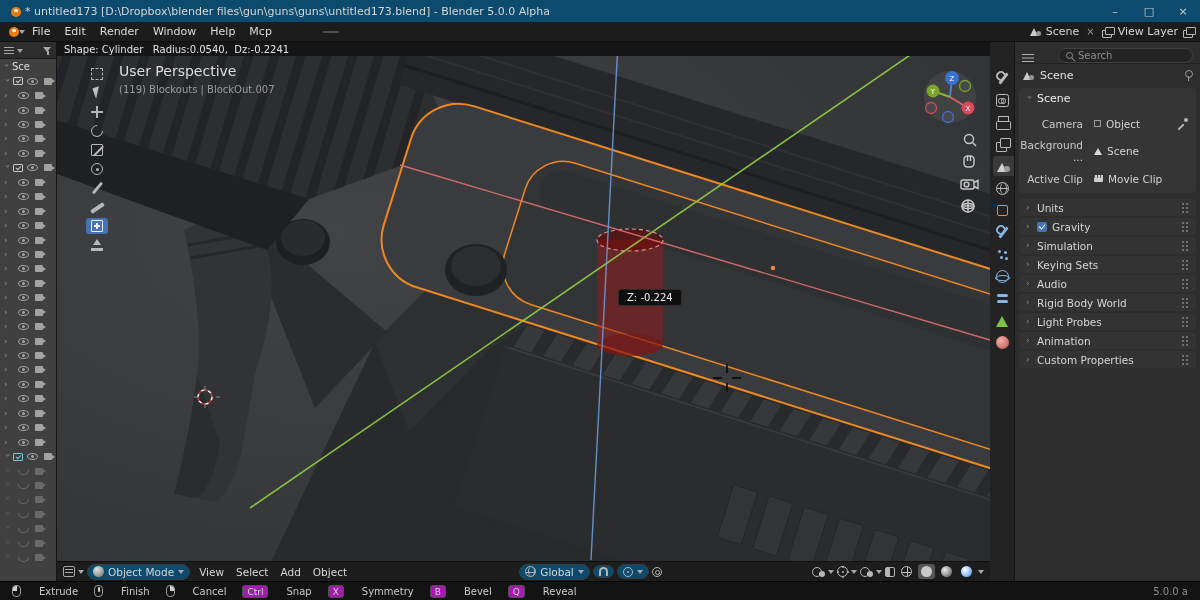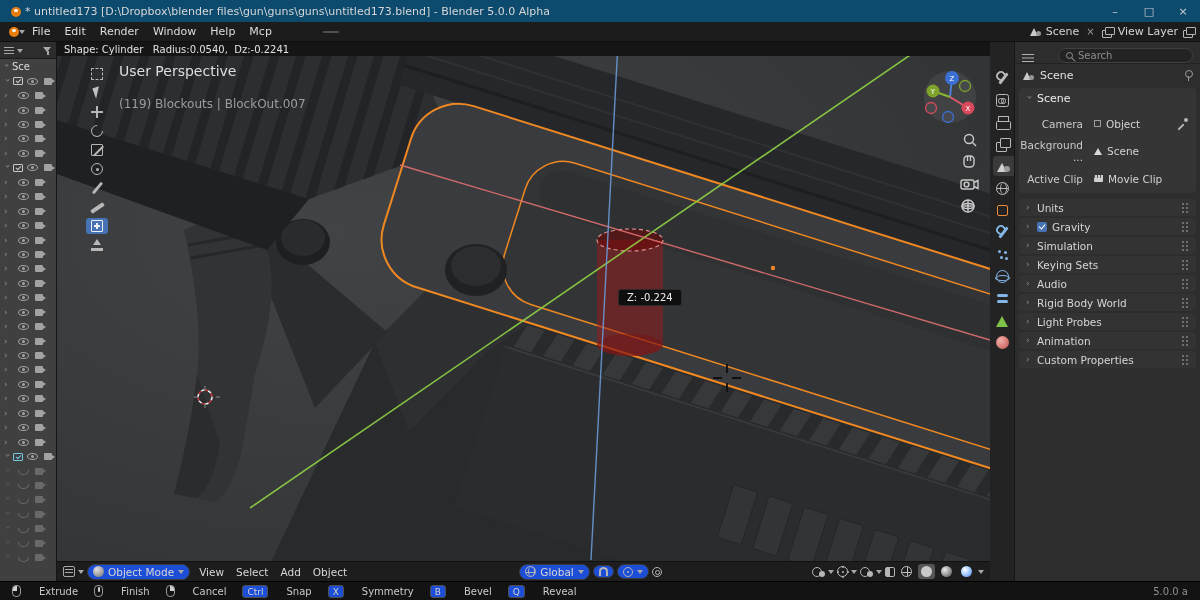--- a/index.html
+++ b/index.html
@@ -59,21 +59,21 @@
   .k-collection-blue .i-colbox{border-color:#6fc8e0}
   .k-collection-blue .i-colbox::after{border-color:#6fc8e0}
 
   
   .viewport{position:absolute;left:57px;top:42px;width:933px;height:539px;background:#35373a;overflow:hidden}
   .canvas{position:absolute;left:0;top:0;width:933px;height:539px;z-index:1}
   .op-strip{position:absolute;left:0;top:0;right:0;height:14px;background:#151515;display:flex;align-items:center;padding-left:7px;font-size:10px;color:#e2e2e2;z-index:5}
   .op-strip span{white-space:pre}
   .view-info{position:absolute;left:62px;top:21px;z-index:4}
   .vi-1{font-size:14px;color:#dedede}
-  .vi-2{font-size:12px;color:#9c9c9c;margin-top:18px}
+  .vi-2{font-size:10px;color:#9c9c9c;margin-top:5px}
   .tooltip{position:absolute;left:561px;top:247px;z-index:4;background:#0f0f0f;border:1px solid #2c2c2c;border-radius:3px;padding:2px 8px;font-size:10px;color:#ededed}
 
   .vtoolbar{position:absolute;left:29px;top:24px;z-index:4;display:flex;flex-direction:column;gap:3px}
   .tool{width:22px;height:16px;display:flex;align-items:center;justify-content:center;border-radius:3px}
   .tool.active{background:#4772b3}
   .tool-ico{width:12px;height:12px;position:relative;opacity:.9}
   .k-select-box .tool-ico{border:1px dashed #c6c6c6;border-radius:1px}
   .k-cursor .tool-ico::before{content:"";position:absolute;left:3px;top:0;border-top:11px solid #d0d0d0;border-right:7px solid transparent;transform:rotate(-20deg)}
   .k-move .tool-ico::before{content:"";position:absolute;left:0;right:0;top:5px;height:2px;background:#c6c6c6}
   .k-move .tool-ico::after{content:"";position:absolute;top:0;bottom:0;left:5px;width:2px;background:#c6c6c6}
@@ -84,21 +84,21 @@
   .k-transform .tool-ico::before{content:"";position:absolute;left:3.5px;top:3.5px;width:3px;height:3px;background:#c6c6c6;border-radius:50%}
   .k-annotate .tool-ico::before{content:"";position:absolute;left:5px;top:-1px;width:3px;height:14px;background:#c6c6c6;border-radius:1px;transform:rotate(40deg)}
   .k-measure .tool-ico::before{content:"";position:absolute;left:-1px;top:5px;width:15px;height:4px;background:#c6c6c6;transform:rotate(-35deg);border-radius:1px}
   .k-add-primitive .tool-ico{border:1.2px solid #fff;border-radius:1px}
   .k-add-primitive .tool-ico::before{content:"";position:absolute;left:2px;top:4.3px;width:6px;height:1.5px;background:#fff}
   .k-add-primitive .tool-ico::after{content:"";position:absolute;left:4.3px;top:2px;width:1.5px;height:6px;background:#fff}
   .k-extrude .tool-ico{border-bottom:3px solid #c6c6c6}
   .k-extrude .tool-ico::before{content:"";position:absolute;left:2px;top:0;border-left:4px solid transparent;border-right:4px solid transparent;border-bottom:6px solid #c6c6c6}
 
   .vp-footer{position:absolute;left:0;right:0;bottom:0;height:20px;background:#1d1d1d;border-top:1px solid #121212;display:flex;align-items:center;gap:3px;padding:0 6px;z-index:5;font-size:10.5px;color:#d6d6d6}
-  .pill{display:flex;align-items:center;gap:4px;background:#1d4ed8;border:1px solid #3c3c3c;border-radius:8px;padding:1px 5px}
+  .pill{display:flex;align-items:center;gap:4px;background:#0c4a6e;border:1px solid #3c3c3c;border-radius:8px;padding:1px 5px}
   .fmenu{padding:0 6px}
   .spacer{flex:1}
   .spacer-s{flex:.9}
   .f-ico{display:inline-block;position:relative;flex:none}
   .i-editor{width:12px;height:11px;border:1px solid #a8a8a8;border-radius:2px}
   .i-editor::before{content:"";position:absolute;left:1px;right:1px;top:2px;height:1.4px;background:#a8a8a8;box-shadow:0 3px 0 #a8a8a8}
   .i-sphere{width:11px;height:11px;border-radius:50%;background:radial-gradient(circle at 35% 30%,#e0e0e0,#6f6f6f)}
   .i-globe{width:11px;height:11px;border:1.2px solid #b5b5b5;border-radius:50%;position:rel​ative;position:relative}
   .i-globe::before{content:"";position:absolute;left:50%;top:0;bottom:0;width:5px;margin-left:-2.5px;border-left:1px solid #b5b5b5;border-right:1px solid #b5b5b5;border-radius:50%}
   .i-globe::after{content:"";position:absolute;left:0;right:0;top:50%;border-top:1px solid #b5b5b5}
@@ -185,21 +185,21 @@
   .panel-row.has-check .chk-blue{display:block}
   .chk-blue::after{content:"";position:absolute;left:3px;top:1.2px;width:3px;height:5px;border:solid #fff;border-width:0 1.4px 1.4px 0;transform:rotate(40deg)}
 
   
   .statusbar{position:absolute;left:0;bottom:0;width:1200px;height:19px;background:#131313;border-top:1px solid #000;display:flex;align-items:center;gap:16px;padding:0 12px;font-size:10px;color:#c9c9c9}
   .hint{display:flex;align-items:center;gap:18px}
   .hint-icon{width:9px;height:12px;border:1px solid #9a9a9a;border-radius:4px;position:relative;flex:none}
   .m-mouse-left::before{content:"";position:absolute;left:-.5px;top:-.5px;width:4px;height:5px;background:#d0d0d0;border-radius:3px 0 0 0}
   .m-mouse-middle::before{content:"";position:absolute;left:2.8px;top:1px;width:2px;height:5px;background:#d0d0d0;border-radius:1px}
   .m-mouse-right::before{content:"";position:absolute;right:-.5px;top:-.5px;width:4px;height:5px;background:#d0d0d0;border-radius:0 3px 0 0}
-  .kbd{height:13px;min-width:14px;padding:0 4px;line-height:12px;background:#1d4ed8;border:1px solid #4e4e4e;border-radius:3px;font-size:9px;color:#d0d0d0;text-align:center;flex:none}
+  .kbd{height:13px;min-width:14px;padding:0 4px;line-height:12px;background:#a21caf;border:1px solid #4e4e4e;border-radius:3px;font-size:9px;color:#d0d0d0;text-align:center;flex:none}
   .version{margin-left:auto;color:#8f8f8f}
 </style>
 </head>
 <body>
 
 <div class="titlebar">
   <span class="logo"></span>
   <span>* untitled173 [D:\Dropbox\blender files\gun\guns\guns\untitled173.blend] - Blender 5.0.0 Alpha</span>
   <div class="win-btns">
     <span class="win-btn">–</span>

